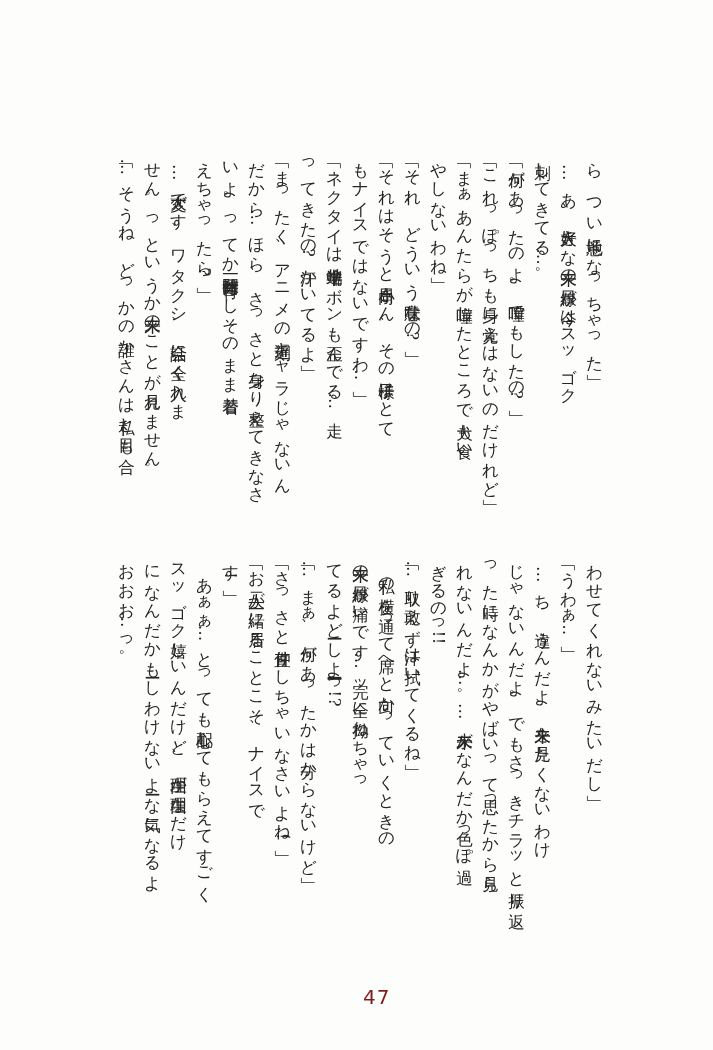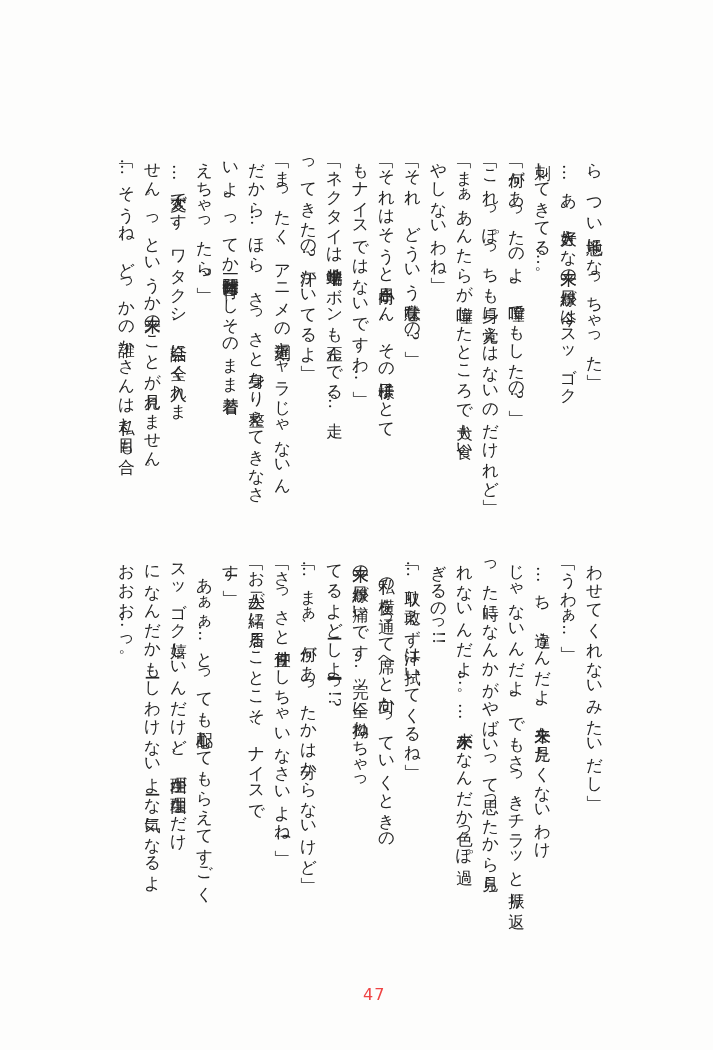--- a/index.html
+++ b/index.html
@@ -27,22 +27,22 @@
   .tblock.bottom { top: 553px; }
   .line { display: block; }
   .ind-0 { padding-inline-start: 0; }
   .ind-1 { padding-inline-start: 7px; }   
   .ind-2 { padding-inline-start: 13px; }  
   .pagenum {
     position: absolute;
     left: 363px;
     top: 985px;
     font-family: "DejaVu Sans", "Liberation Sans", sans-serif;
-    font-size: 16px;
-    color: #ef4444;
+    font-size: 20px;
+    color: #7f1d1d;
     letter-spacing: 1px;
   }
 </style>
 </head>
 <body>
 
 <div class="sheet">
   <div class="tblock top">
       <span class="line ind-0">ら、つい意地になっちゃった」</span>
       <span class="line ind-2">…あ、大好きな未来の目線が今はスッゴク</span>

